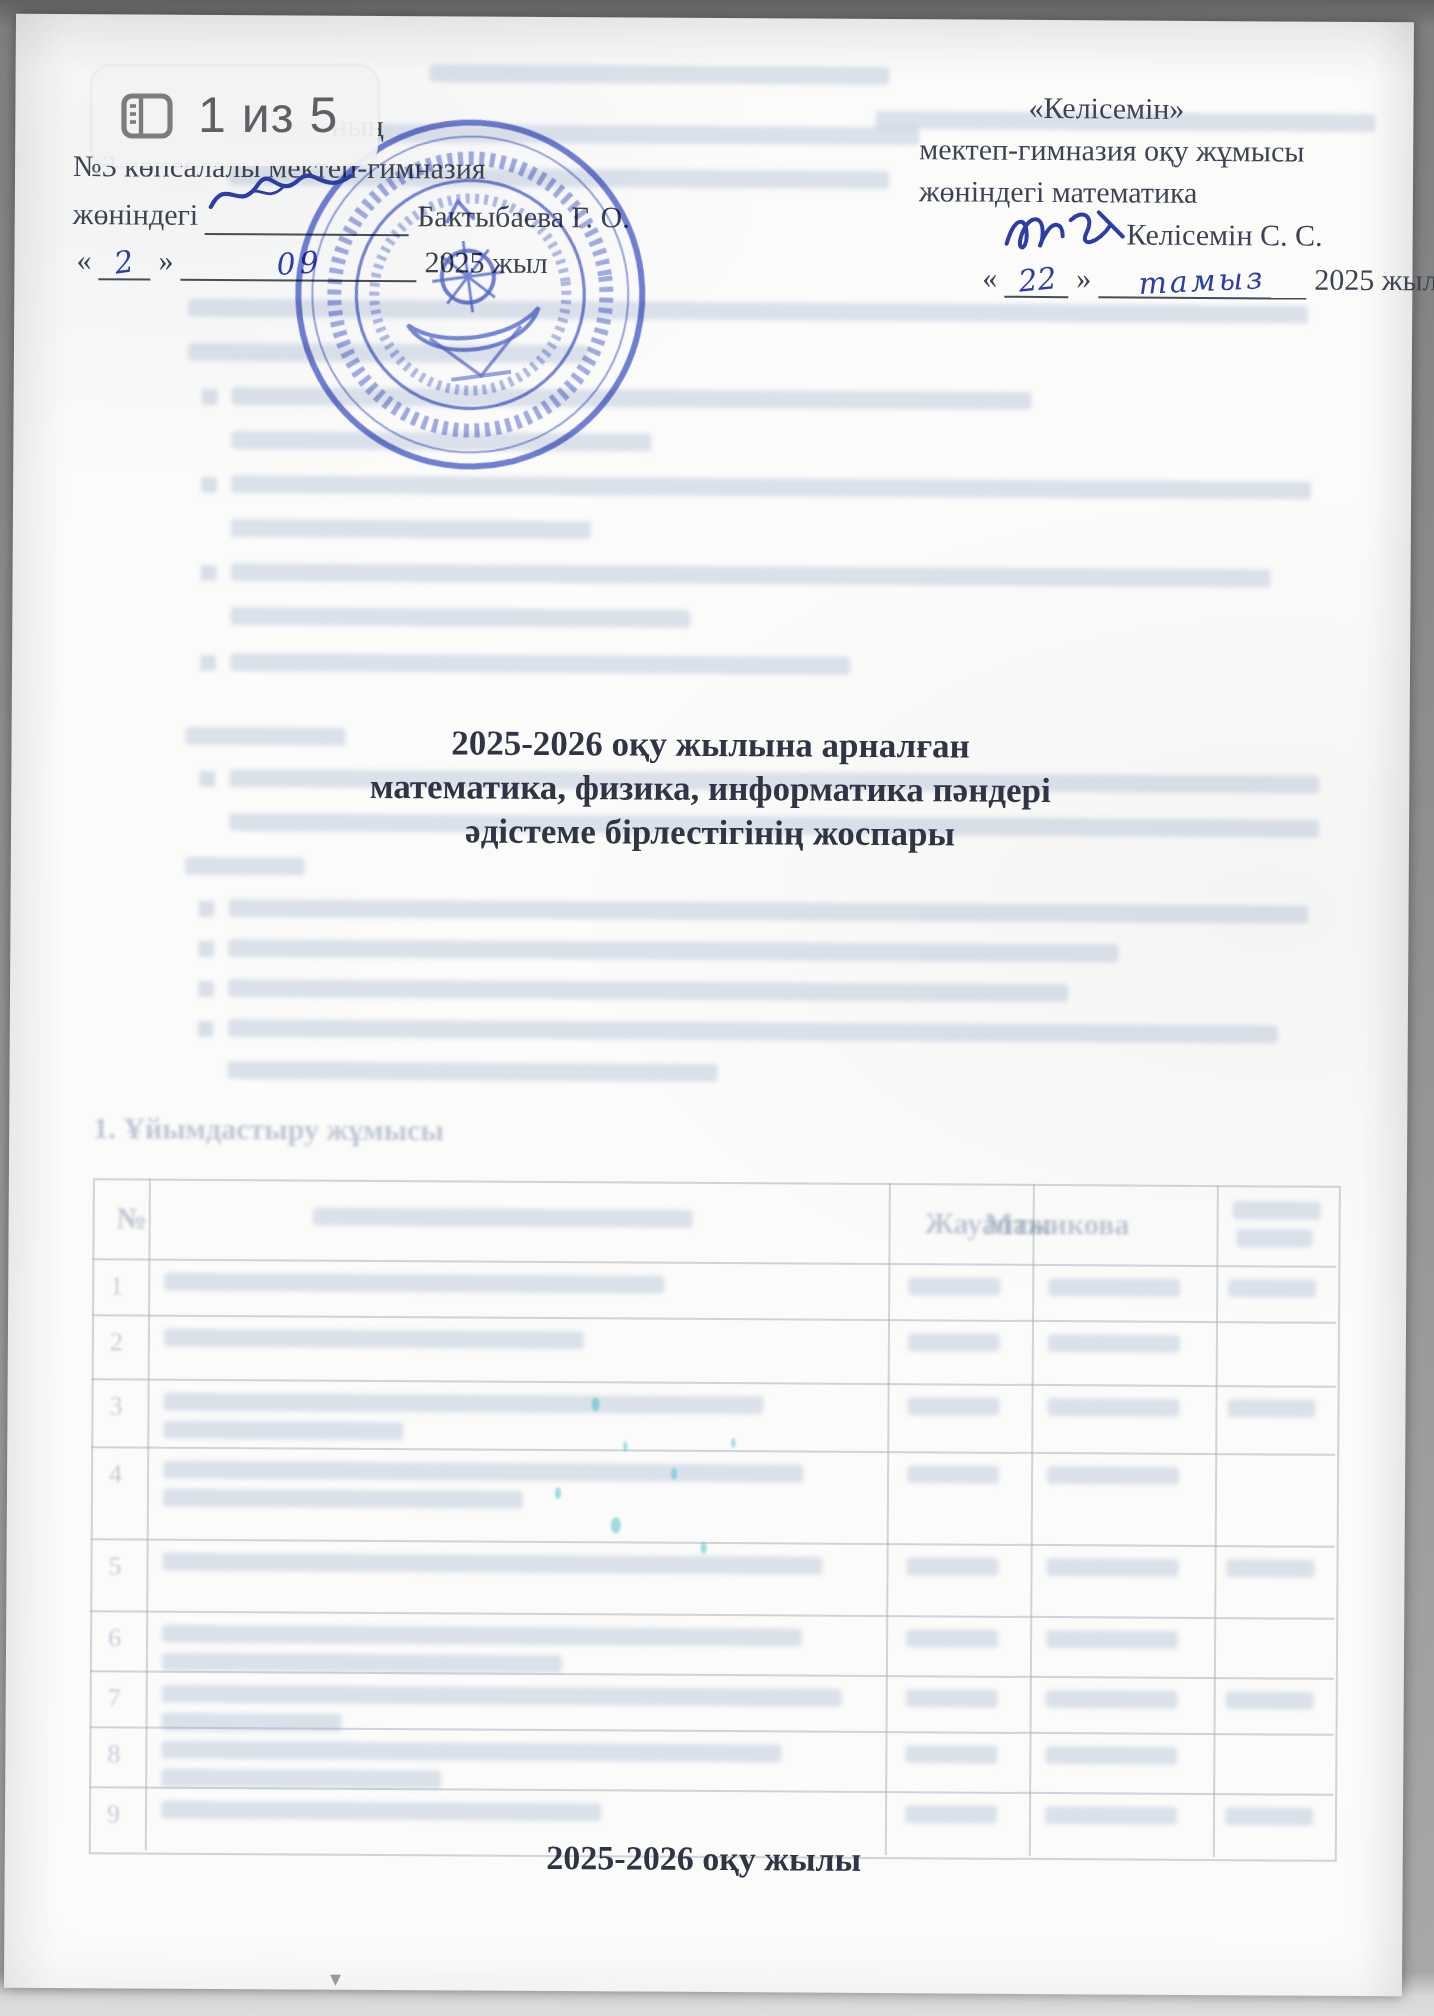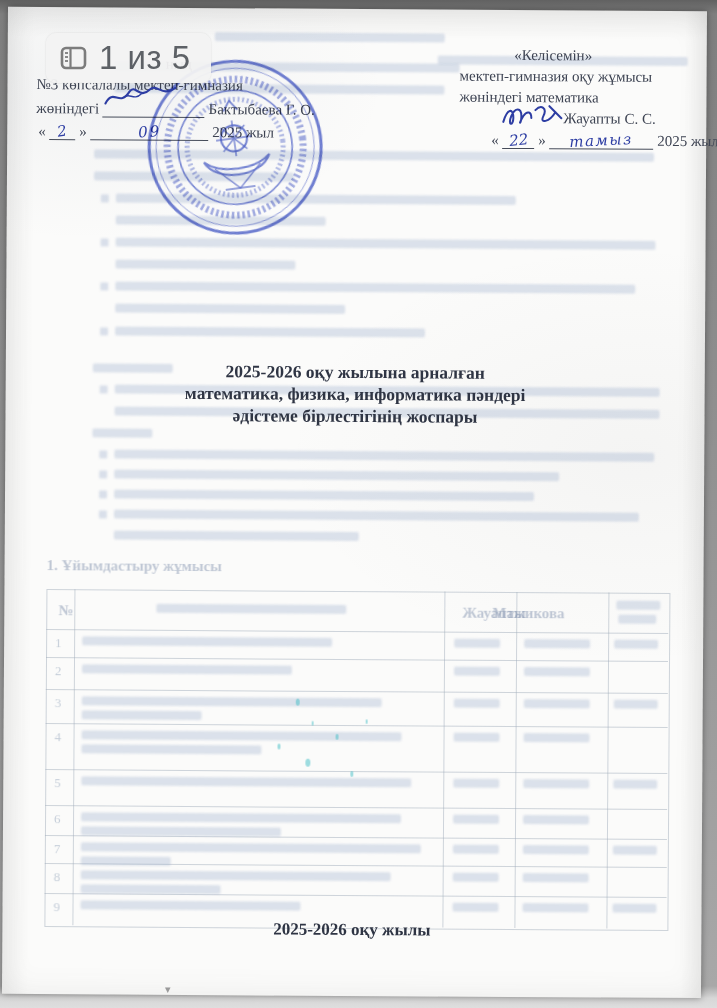--- a/index.html
+++ b/index.html
@@ -28,21 +28,21 @@
   .title{position:absolute;left:0;right:0;top:352px;text-align:center;
          font-weight:bold;font-size:17.5px;color:#2f3544;line-height:22px;}
   .footer-line{position:absolute;left:0;right:0;top:911px;text-align:center;
          font-weight:bold;font-size:17px;color:#2f3544;}
 
   
   .pill{position:absolute;left:46px;top:33px;height:50px;padding:0 20px 0 14px;
         background:rgba(242,242,242,.95);border-radius:10px;
         display:flex;align-items:center;gap:12px;z-index:60;
         box-shadow:0 0 2px rgba(0,0,0,.12);cursor:pointer;}
-  .pill-text{font-family:"Liberation Sans", sans-serif;font-size:33px;color:#5d6166;letter-spacing:.5px;}
+  .pill-text{font-family:"Liberation Sans", sans-serif;font-size:25px;color:#5d6166;letter-spacing:.5px;}
 
   
   .bl{position:absolute;height:9px;background:rgba(146,165,200,.30);filter:blur(1.1px);border-radius:2px;}
   .blb::before{content:"";position:absolute;left:-15px;top:1px;width:8px;height:8px;
         background:rgba(146,165,200,.32);border-radius:1px;}
   .faint-head{position:absolute;font-weight:bold;font-size:15px;
         color:rgba(125,143,172,.48);filter:blur(.7px);white-space:nowrap;}
   .ftable{position:absolute;border:1px solid rgba(162,173,188,.5);}
   .fcell{position:absolute;border-left:1px solid rgba(162,173,188,.5);top:0;bottom:0;}
   .frow{position:absolute;left:0;right:0;border-top:1px solid rgba(162,173,188,.5);}
@@ -199,21 +199,21 @@
         <path d="M60 104 C75 118 111 118 126 104 C116 126 70 126 60 104 Z" stroke-width="2" opacity=".8"></path>
         <path d="M70 112 L93 134 L116 112" stroke-width="1.6" opacity=".7"></path>
         <path d="M86 56 L93 46 L100 56" stroke-width="1.8" opacity=".8"></path>
         <line x1="78" y1="134" x2="108" y2="134" stroke-width="2" opacity=".6"></line>
       </g>
     </svg>
 
     <div class="doc-txt" style="left:463px;top:37px;width:165px;text-align:center;">«Келісемін»</div>
     <div class="doc-txt" style="left:452px;top:58px;">мектеп-гимназия оқу жұмысы</div>
     <div class="doc-txt" style="left:452px;top:79px;">жөніндегі математика</div>
-    <div class="doc-txt" style="left:556px;top:100px;">Жауапты С. С.</div>
+    <div class="doc-txt" style="left:556px;top:100px;">Келісемін С. С.</div>
     <svg class="sig" style="left:492px;top:92px;" width="66" height="28" viewBox="0 0 66 28">
       <path d="M4 20 C8 6 14 6 14 16 C14 24 8 24 12 14 C16 5 22 6 22 14 C22 22 18 24 24 14 C28 8 32 10 32 16 M36 8 C42 2 48 6 44 14 C40 22 50 20 56 10 M50 4 L62 16" fill="none" stroke="#2d3da3" stroke-width="2" stroke-linecap="round"></path>
     </svg>
     <div class="doc-txt" style="left:484px;top:121px;">
       <span>«</span>
       <span class="uline" style="width:32px;"><span class="hand" style="display:inline-block;transform:rotate(-6deg);">22</span></span>
       <span>»</span>
       <span class="uline" style="width:104px;"><span class="hand" style="display:inline-block;transform:rotate(-3deg);letter-spacing:1.5px;">тамыз</span></span>
       <span>2025 жыл</span>
     </div>

